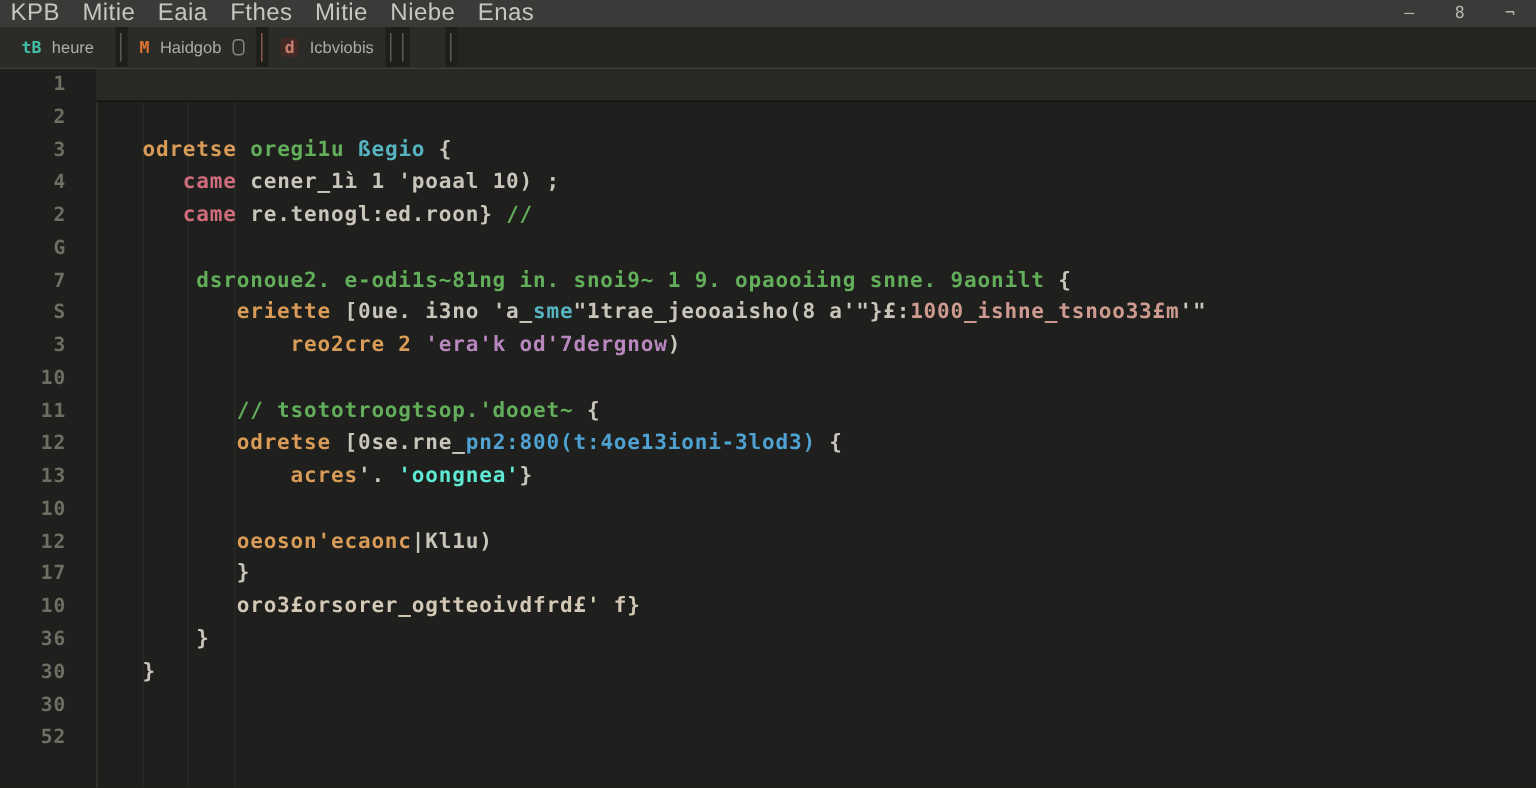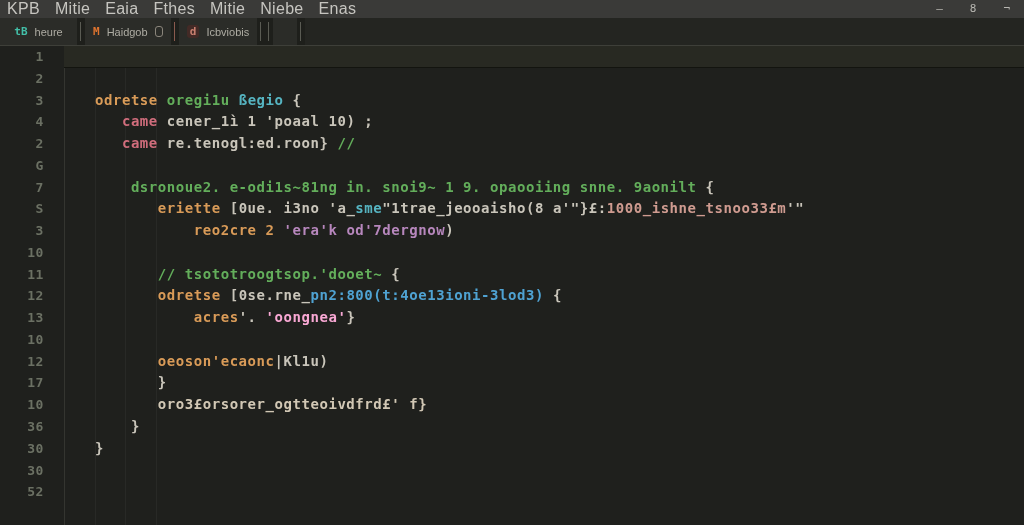--- a/index.html
+++ b/index.html
@@ -145,21 +145,21 @@
       <div class="row">
         <span class="ln">11</span>
         <span class="code"><span class="tok" style="color: rgb(201, 197, 186);">         </span><span class="tok" style="color: rgb(99, 174, 91);">// tsototroogtsop.'dooet~ </span><span class="tok" style="color: rgb(201, 197, 186);">{</span></span>
       </div>
       <div class="row">
         <span class="ln">12</span>
         <span class="code"><span class="tok" style="color: rgb(201, 197, 186);">         </span><span class="tok" style="color: rgb(217, 155, 88);">odretse </span><span class="tok" style="color: rgb(201, 197, 186);">[0se.rne_</span><span class="tok" style="color: rgb(79, 162, 210);">pn2:800(t:4oe13ioni-3lod3)</span><span class="tok" style="color: rgb(201, 197, 186);"> {</span></span>
       </div>
       <div class="row">
         <span class="ln">13</span>
-        <span class="code"><span class="tok" style="color: rgb(201, 197, 186);">             </span><span class="tok" style="color: rgb(217, 155, 88);">acres</span><span class="tok" style="color: rgb(201, 197, 186);">'. </span><span class="tok" style="color: #f9a8d4;">'oongnea'</span><span class="tok" style="color: rgb(201, 197, 186);">}</span></span>
+        <span class="code"><span class="tok" style="color: rgb(201, 197, 186);">             </span><span class="tok" style="color: rgb(217, 155, 88);">acres</span><span class="tok" style="color: rgb(201, 197, 186);">'. </span><span class="tok" style="color: #5eead4;">'oongnea'</span><span class="tok" style="color: rgb(201, 197, 186);">}</span></span>
       </div>
       <div class="row">
         <span class="ln">10</span>
         <span class="code"></span>
       </div>
       <div class="row">
         <span class="ln">12</span>
         <span class="code"><span class="tok" style="color: rgb(201, 197, 186);">         </span><span class="tok" style="color: rgb(217, 155, 88);">oeoson'ecaonc</span><span class="tok" style="color: rgb(201, 197, 186);">|Kl1u)</span></span>
       </div>
       <div class="row">

